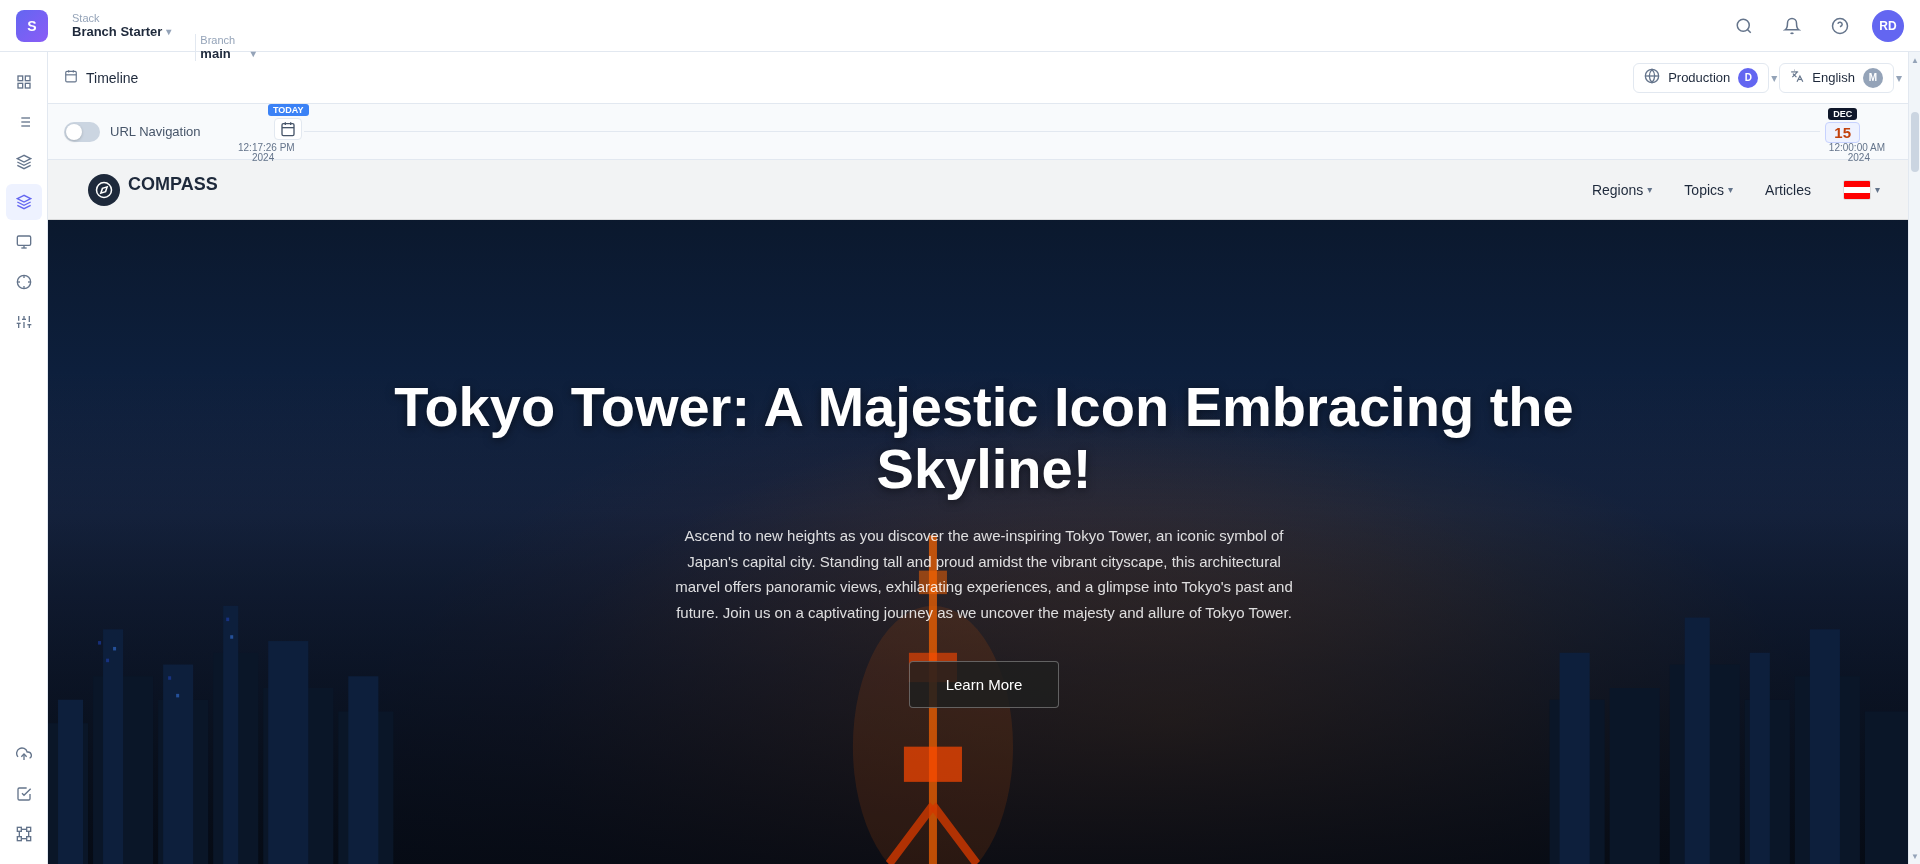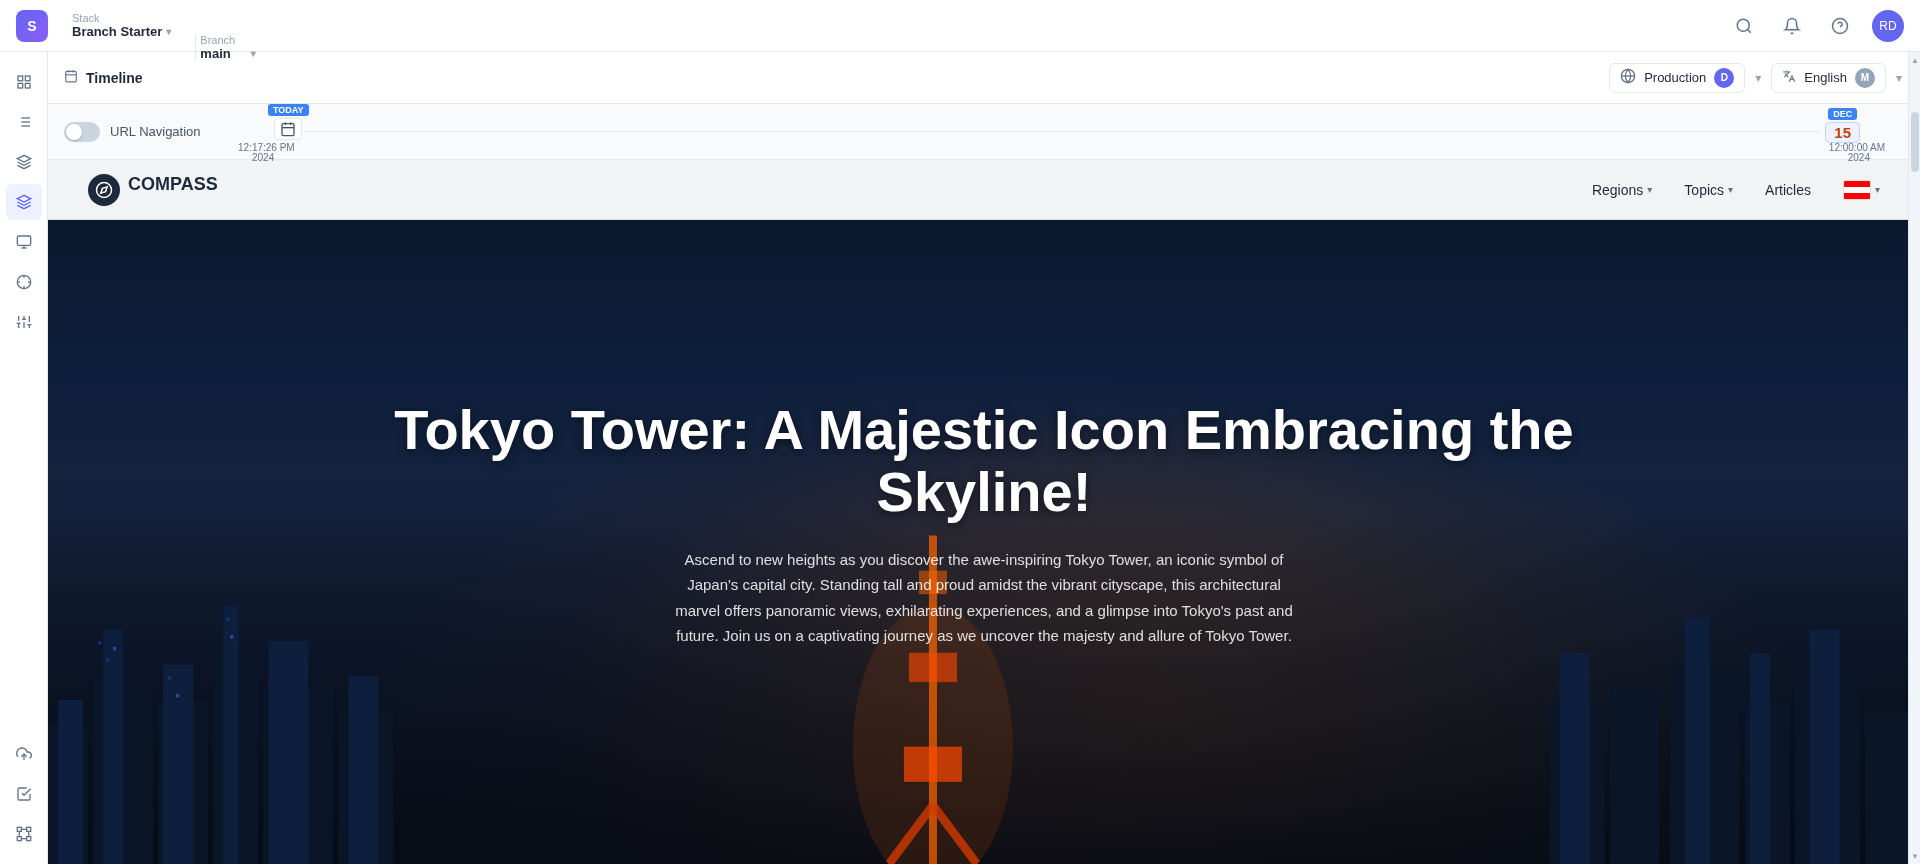--- a/index.html
+++ b/index.html
@@ -26,21 +26,21 @@
     .branch-info { display: flex; flex-direction: column; border-left: 1px solid #e2e8f0; padding-left: 4px; margin-top: 43px; }
     .branch-label { font-size: 11px; color: #94a3b8; }
     .branch-name { font-size: 13px; font-weight: 600; color: #1e293b; display: flex; align-items: center; gap: 20px; }
     .chevron-small { font-size: 10px; color: #94a3b8; }
     .top-bar-right {
       margin-left: auto; display: flex; align-items: center; gap: 16px; padding-right: 16px;
     }
     .top-bar-icon { width: 32px; height: 32px; display: flex; align-items: center; justify-content: center; cursor: pointer; color: #64748b; font-size: 18px; }
     .avatar-circle {
       width: 32px; height: 32px; border-radius: 50%; background: #6366f1;
-      display: flex; align-items: center; justify-content: center; color: white; font-size: 12px; font-weight: normal;
+      display: flex; align-items: center; justify-content: center; color: white; font-size: 12px; font-weight: bold;
     }
 
     
     .left-sidebar {
       position: fixed; left: 0; top: 52px; bottom: 0; width: 48px;
       background: #fff; border-right: 1px solid #e2e8f0;
       display: flex; flex-direction: column; align-items: center; padding: 12px 0; gap: 4px; z-index: 90;
     }
     .sidebar-icon {
       width: 36px; height: 36px; display: flex; align-items: center; justify-content: center;
@@ -50,24 +50,24 @@
     .sidebar-icon.active { color: #6366f1; background: #eef2ff; }
     .sidebar-spacer { flex: 1; }
 
     
     .timeline-bar {
       position: fixed; top: 52px; left: 48px; right: 0; height: 52px;
       background: #fff; border-bottom: 1px solid #e2e8f0;
       display: flex; align-items: center; padding: 0 16px; z-index: 80;
     }
     .timeline-title {
-      display: flex; align-items: center; gap: 8px; font-size: 14px; font-weight: 700; color: #1e293b;
+      display: flex; align-items: center; gap: 8px; font-size: 14px; font-weight: 400; color: #1e293b;
     }
     .timeline-right {
-      margin-left: auto; display: flex; align-items: center; gap: 8px;
+      margin-left: auto; display: flex; align-items: center; 
     }
     .env-badge {
       display: flex; align-items: center; gap: 8px; border: 1px solid #e2e8f0; border-radius: 6px;
       padding: 4px 10px; cursor: pointer; font-size: 13px; color: #1e293b;
     }
     .badge-circle {
       width: 20px; height: 20px; border-radius: 50%; background: #6366f1;
       display: flex; align-items: center; justify-content: center; color: white; font-size: 10px; font-weight: bold;
     }
     .lang-badge {
@@ -374,21 +374,21 @@
     </div>
   </div>
   <div style="position:absolute; left:190px; top:38px; font-size:10px; color:#64748b; white-space:nowrap;">
     <span>12:17:26 PM</span>
   </div>
   <div style="position:absolute; left:204px; top:48px; font-size:10px; color:#64748b;">2024</div>
 
   <div style="position:absolute; left:256px; right:100px; top:27px; height:1px; background:#e2e8f0;"></div>
 
   <div style="position:absolute; right:60px; top:4px; display:flex; flex-direction:column; align-items:center;">
-    <div style="background:#3b82f6; color:white; font-size:9px; font-weight:bold; padding:1px 5px; border-radius:3px; margin-bottom:2px;">DEC</div>
+    <div style="background:#0f172a; color:white; font-size:9px; font-weight:bold; padding:1px 5px; border-radius:3px; margin-bottom:2px;">DEC</div>
     <div style="background:#eef2ff; border:1px solid #c7d2fe; border-radius:4px; padding:1px 8px; font-size:15px; font-weight:bold; color:#c2410c; min-width:32px; text-align:center;">15</div>
   </div>
   <div style="position:absolute; right:35px; top:38px; font-size:10px; color:#64748b; white-space:nowrap;">12:00:00 AM</div>
   <div style="position:absolute; right:50px; top:48px; font-size:10px; color:#64748b;">2024</div>
 </div>
 
 <div class="main-content">
   <div class="website-preview">
 
     <div class="hero-bg">
@@ -468,20 +468,21 @@
           <line x1="884" y1="250" x2="840" y2="300" stroke="#cc3300" stroke-width="8" opacity="0.8"></line>
           <line x1="884" y1="250" x2="928" y2="300" stroke="#cc3300" stroke-width="8" opacity="0.8"></line>
 
           <ellipse cx="884" cy="200" rx="80" ry="120" fill="#ff6600" opacity="0.12"></ellipse>
         </svg>
       </div>
 
       <div class="hero-content">
         <h1 class="hero-title">Tokyo Tower: A Majestic Icon Embracing the Skyline!</h1>
         <p class="hero-subtitle">Ascend to new heights as you discover the awe-inspiring Tokyo Tower, an iconic symbol of Japan's capital city. Standing tall and proud amidst the vibrant cityscape, this architectural marvel offers panoramic views, exhilarating experiences, and a glimpse into Tokyo's past and future. Join us on a captivating journey as we uncover the majesty and allure of Tokyo Tower.</p>
+        <button class="learn-more-btn">Learn More</button>
       </div>
     </div>
   </div>
 </div>
 
 <div class="right-scrollbar">
   <div class="scrollbar-arrow" style="position:absolute;top:0;">▲</div>
   <div class="scrollbar-thumb"></div>
   <div class="scrollbar-arrow bottom">▼</div>
 </div>

